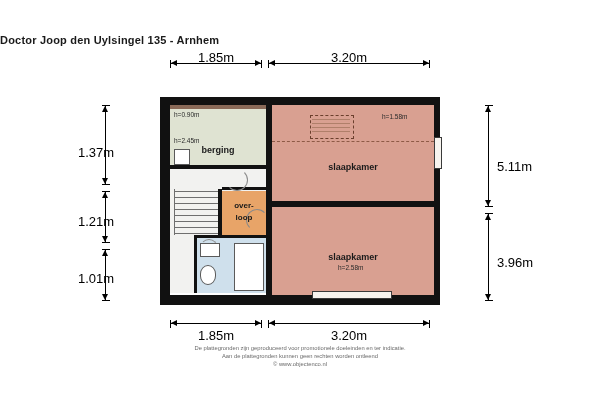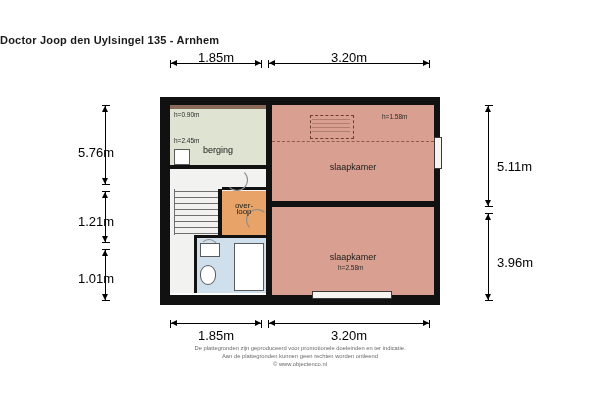--- a/index.html
+++ b/index.html
@@ -35,21 +35,21 @@
   #plan{position:absolute;left:160px;top:97px;width:280px;height:208px;}
   .wall{position:absolute;background:#111111;}
   .room{position:absolute;}
   .rm-berging{background:#dfe3d2;}
   .rm-hall{background:#f2f2f0;}
   .rm-bath{background:#cfe0ec;}
   .rm-overloop{background:#e8a468;}
   .rm-slaap{background:#d9a091;}
   .roofhatch{position:absolute;background:#8a6a58;}
 
-  .label{position:absolute;text-align:center;font-size:8px;color:#1a1a1a;white-space:nowrap;transform:translateX(-50%);}
+  .label{position:absolute;text-align:center;font-size:8px;color:#1a1a1a;white-space:nowrap;transform:translateX(-50%);font-weight:bold;}
   .label.big{font-size:9px;}
   .height{position:absolute;font-size:6.5px;color:#2a2a2a;white-space:nowrap;}
 
   .stairs{position:absolute;}
   .stairs div{position:absolute;left:0;right:0;height:1px;background:#6f6f6f;}
   .stair-rail{position:absolute;background:#6f6f6f;}
 
   .window{position:absolute;background:#f7f4ef;border:1px solid #3a3a3a;}
   .dormer{position:absolute;border:1px dashed #6b3f2d;}
   .dormer-lines{position:absolute;}
@@ -95,21 +95,21 @@
   <div class="dimbar" style="left:268px;top:323px;width:162px;">
     <span class="arrL"></span>
       <span class="arrR"></span>
   </div>
   <div class="dimlabel h" style="left:349px;top:328px;">3.20m</div>
 
   <div class="dimbarV" style="left:105px;top:105px;height:80px;">
     <span class="arrU"></span>
       <span class="arrD"></span>
   </div>
-  <div class="dimlabel v" style="left:78px;top:152px;">5.76m</div>
+  <div class="dimlabel v" style="left:78px;top:152px;">1.37m</div>
 
   <div class="dimbarV" style="left:105px;top:191px;height:52px;">
     <span class="arrU"></span>
       <span class="arrD"></span>
   </div>
   <div class="dimlabel v" style="left:78px;top:221px;">1.21m</div>
 
   <div class="dimbarV" style="left:105px;top:249px;height:52px;">
     <span class="arrU"></span>
       <span class="arrD"></span>
@@ -184,21 +184,21 @@
     <div class="fixture" style="left:14px;top:52px;width:14px;height:14px;"></div>
 
     <div class="window" style="left:152px;top:194px;width:78px;height:6px;"></div>
     <div class="window" style="left:274px;top:40px;width:6px;height:30px;"></div>
 
     <div class="height" style="left:14px;top:14px;">h=0.90m</div>
     <div class="height" style="left:14px;top:40px;">h=2.45m</div>
     <div class="label big" style="left:58px;top:48px;">berging</div>
 
     <div class="label" style="left:84px;top:104px;">over-</div>
-    <div class="label" style="left:84px;top:110px;">loop</div>
+    <div class="label" style="left:84px;top:116px;">loop</div>
 
     <div class="height" style="left:222px;top:16px;">h=1.58m</div>
     <div class="label big" style="left:193px;top:65px;">slaapkamer</div>
 
     <div class="label big" style="left:193px;top:155px;">slaapkamer</div>
     <div class="height" style="left:178px;top:167px;">h=2.58m</div>
 
   </div>
 
   <div class="footer" id="foot1">De plattegronden zijn geproduceerd voor promotionele doeleinden en ter indicatie.</div>

